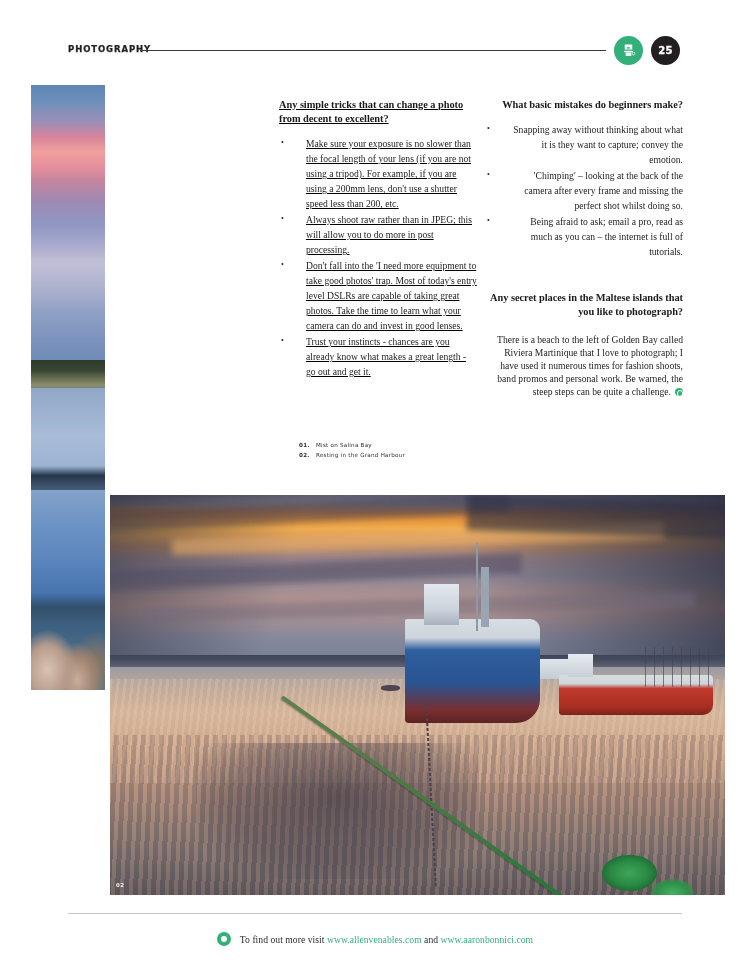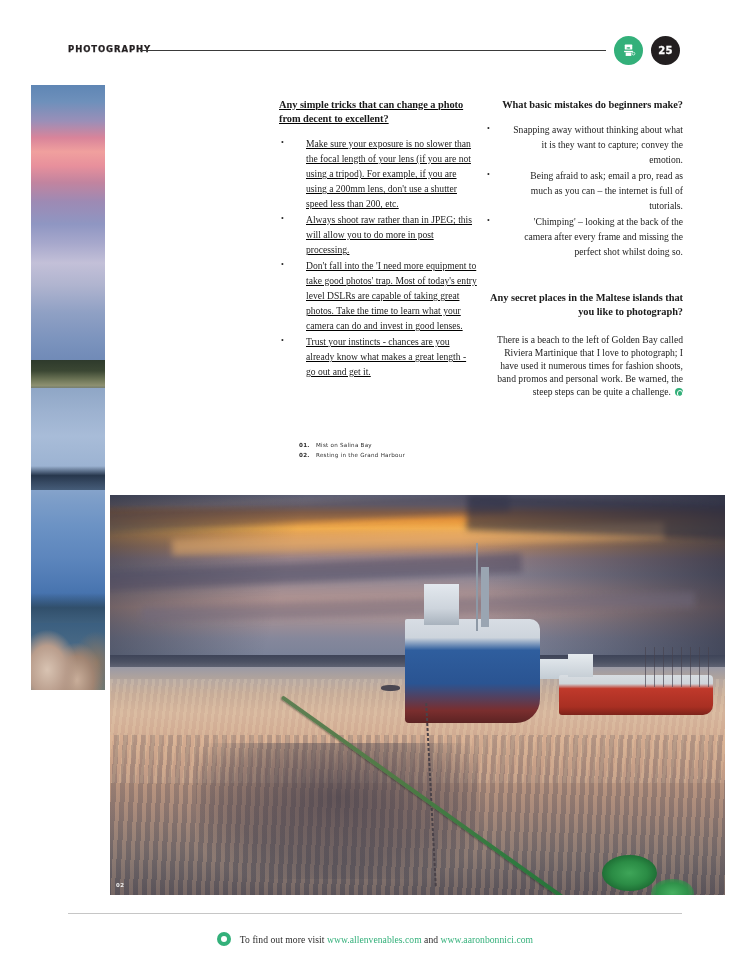--- a/index.html
+++ b/index.html
@@ -332,22 +332,22 @@
       <li>Always shoot raw rather than in JPEG; this will allow you to do more in post processing.</li>
       <li>Don't fall into the 'I need more equipment to take good photos' trap. Most of today's entry level DSLRs are capable of taking great photos. Take the time to learn what your camera can do and invest in good lenses.</li>
       <li>Trust your instincts - chances are you already know what makes a great length - go out and get it.</li>
     </ul>
   </div>
 
   <div class="col col-2">
     <div class="q-head">What basic mistakes do beginners make?</div>
     <ul class="bullets">
       <li>Snapping away without thinking about what it is they want to capture; convey the emotion.</li>
+      <li>'Chimping' – looking at the back of the camera after every frame and missing the perfect shot whilst doing so.</li>
       <li>Being afraid to ask; email a pro, read as much as you can – the internet is full of tutorials.</li>
-      <li>'Chimping' – looking at the back of the camera after every frame and missing the perfect shot whilst doing so.</li>
     </ul>
     <div class="q-head spaced">Any secret places in the Maltese islands that you like to photograph?</div>
     <p class="body"><span>There is a beach to the left of Golden Bay called Riviera Martinique that I love to photograph; I have used it numerous times for fashion shoots, band promos and personal work. Be warned, the steep steps can be quite a challenge.</span><span class="endmark"></span></p>
   </div>
 
   <div class="captions">
     <div class="cap-row">
       <span class="cap-num">01.</span><span>Mist on Salina Bay</span>
     </div>
     <div class="cap-row">

